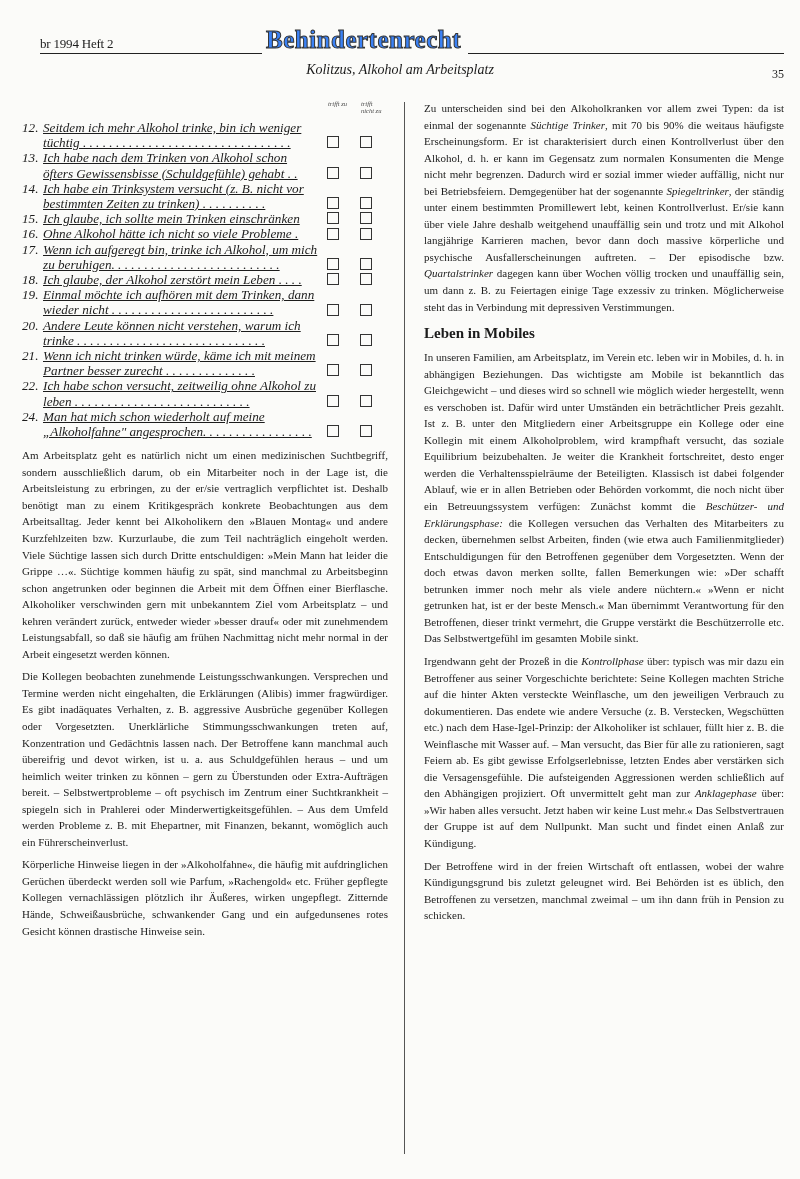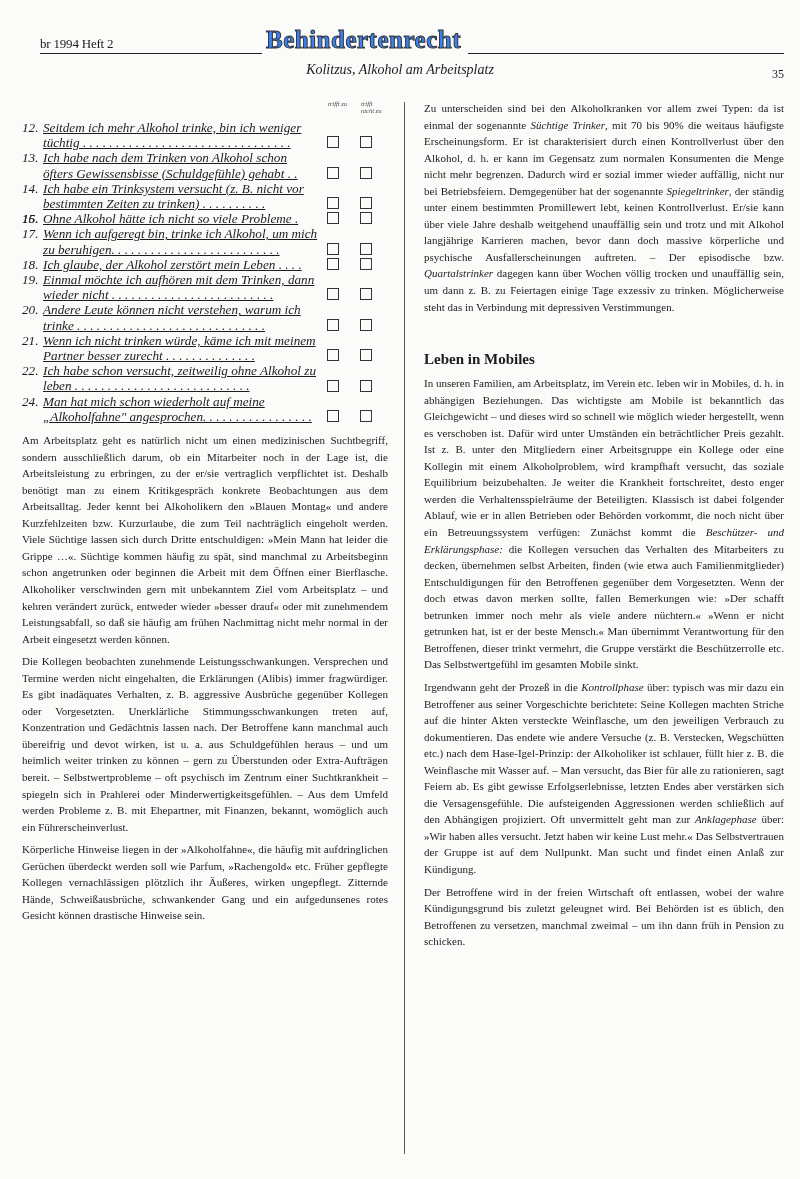--- a/index.html
+++ b/index.html
@@ -40,21 +40,21 @@
   .qitem .box { position: absolute; bottom: 2px; width: 10px; height: 10px; border: 1px solid #333; background: transparent; }
   .qitem .box.a { left: 305px; }
   .qitem .box.b { left: 338px; }
   .qitem { margin-bottom: 0; text-decoration: underline; }
 
   p.body {
     margin: 0 0 6px 0; font-size: 11px; line-height: 16.55px; text-align: justify;
     hyphens: none;
   }
   .col.left p.body:first-of-type { margin-top: 8px; }
-  h3.sect { font-size: 15px; font-weight: bold; margin: 36px 0 7px 0; }
+  h3.sect { font-size: 15px; font-weight: bold; margin: 10px 0 7px 0; }
   em { font-style: italic; }
 </style>
 </head>
 <body>
 
 <div class="header">
   <span class="hdr-left">br 1994 Heft 2</span>
   <div class="hdr-rule l"></div>
   <span class="hdr-title">Behindertenrecht</span>
   <div class="hdr-rule r"></div>
@@ -84,20 +84,21 @@
           <span class="box b"></span>
         </div>
         <div class="qitem">
           <span class="num">14.</span>
           <span class="txt">Ich habe ein Trinksystem versucht (z. B. nicht vor bestimmten Zeiten zu trinken) . . . . . . . . . .</span>
           <span class="box a"></span>
           <span class="box b"></span>
         </div>
         <div class="qitem">
           <span class="num">15.</span>
+          <span class="txt">Ich glaube, ich sollte mein Trinken einschränken</span>
           <span class="box a"></span>
           <span class="box b"></span>
         </div>
         <div class="qitem">
           <span class="num">16.</span>
           <span class="txt">Ohne Alkohol hätte ich nicht so viele Probleme .</span>
           <span class="box a"></span>
           <span class="box b"></span>
         </div>
         <div class="qitem">

